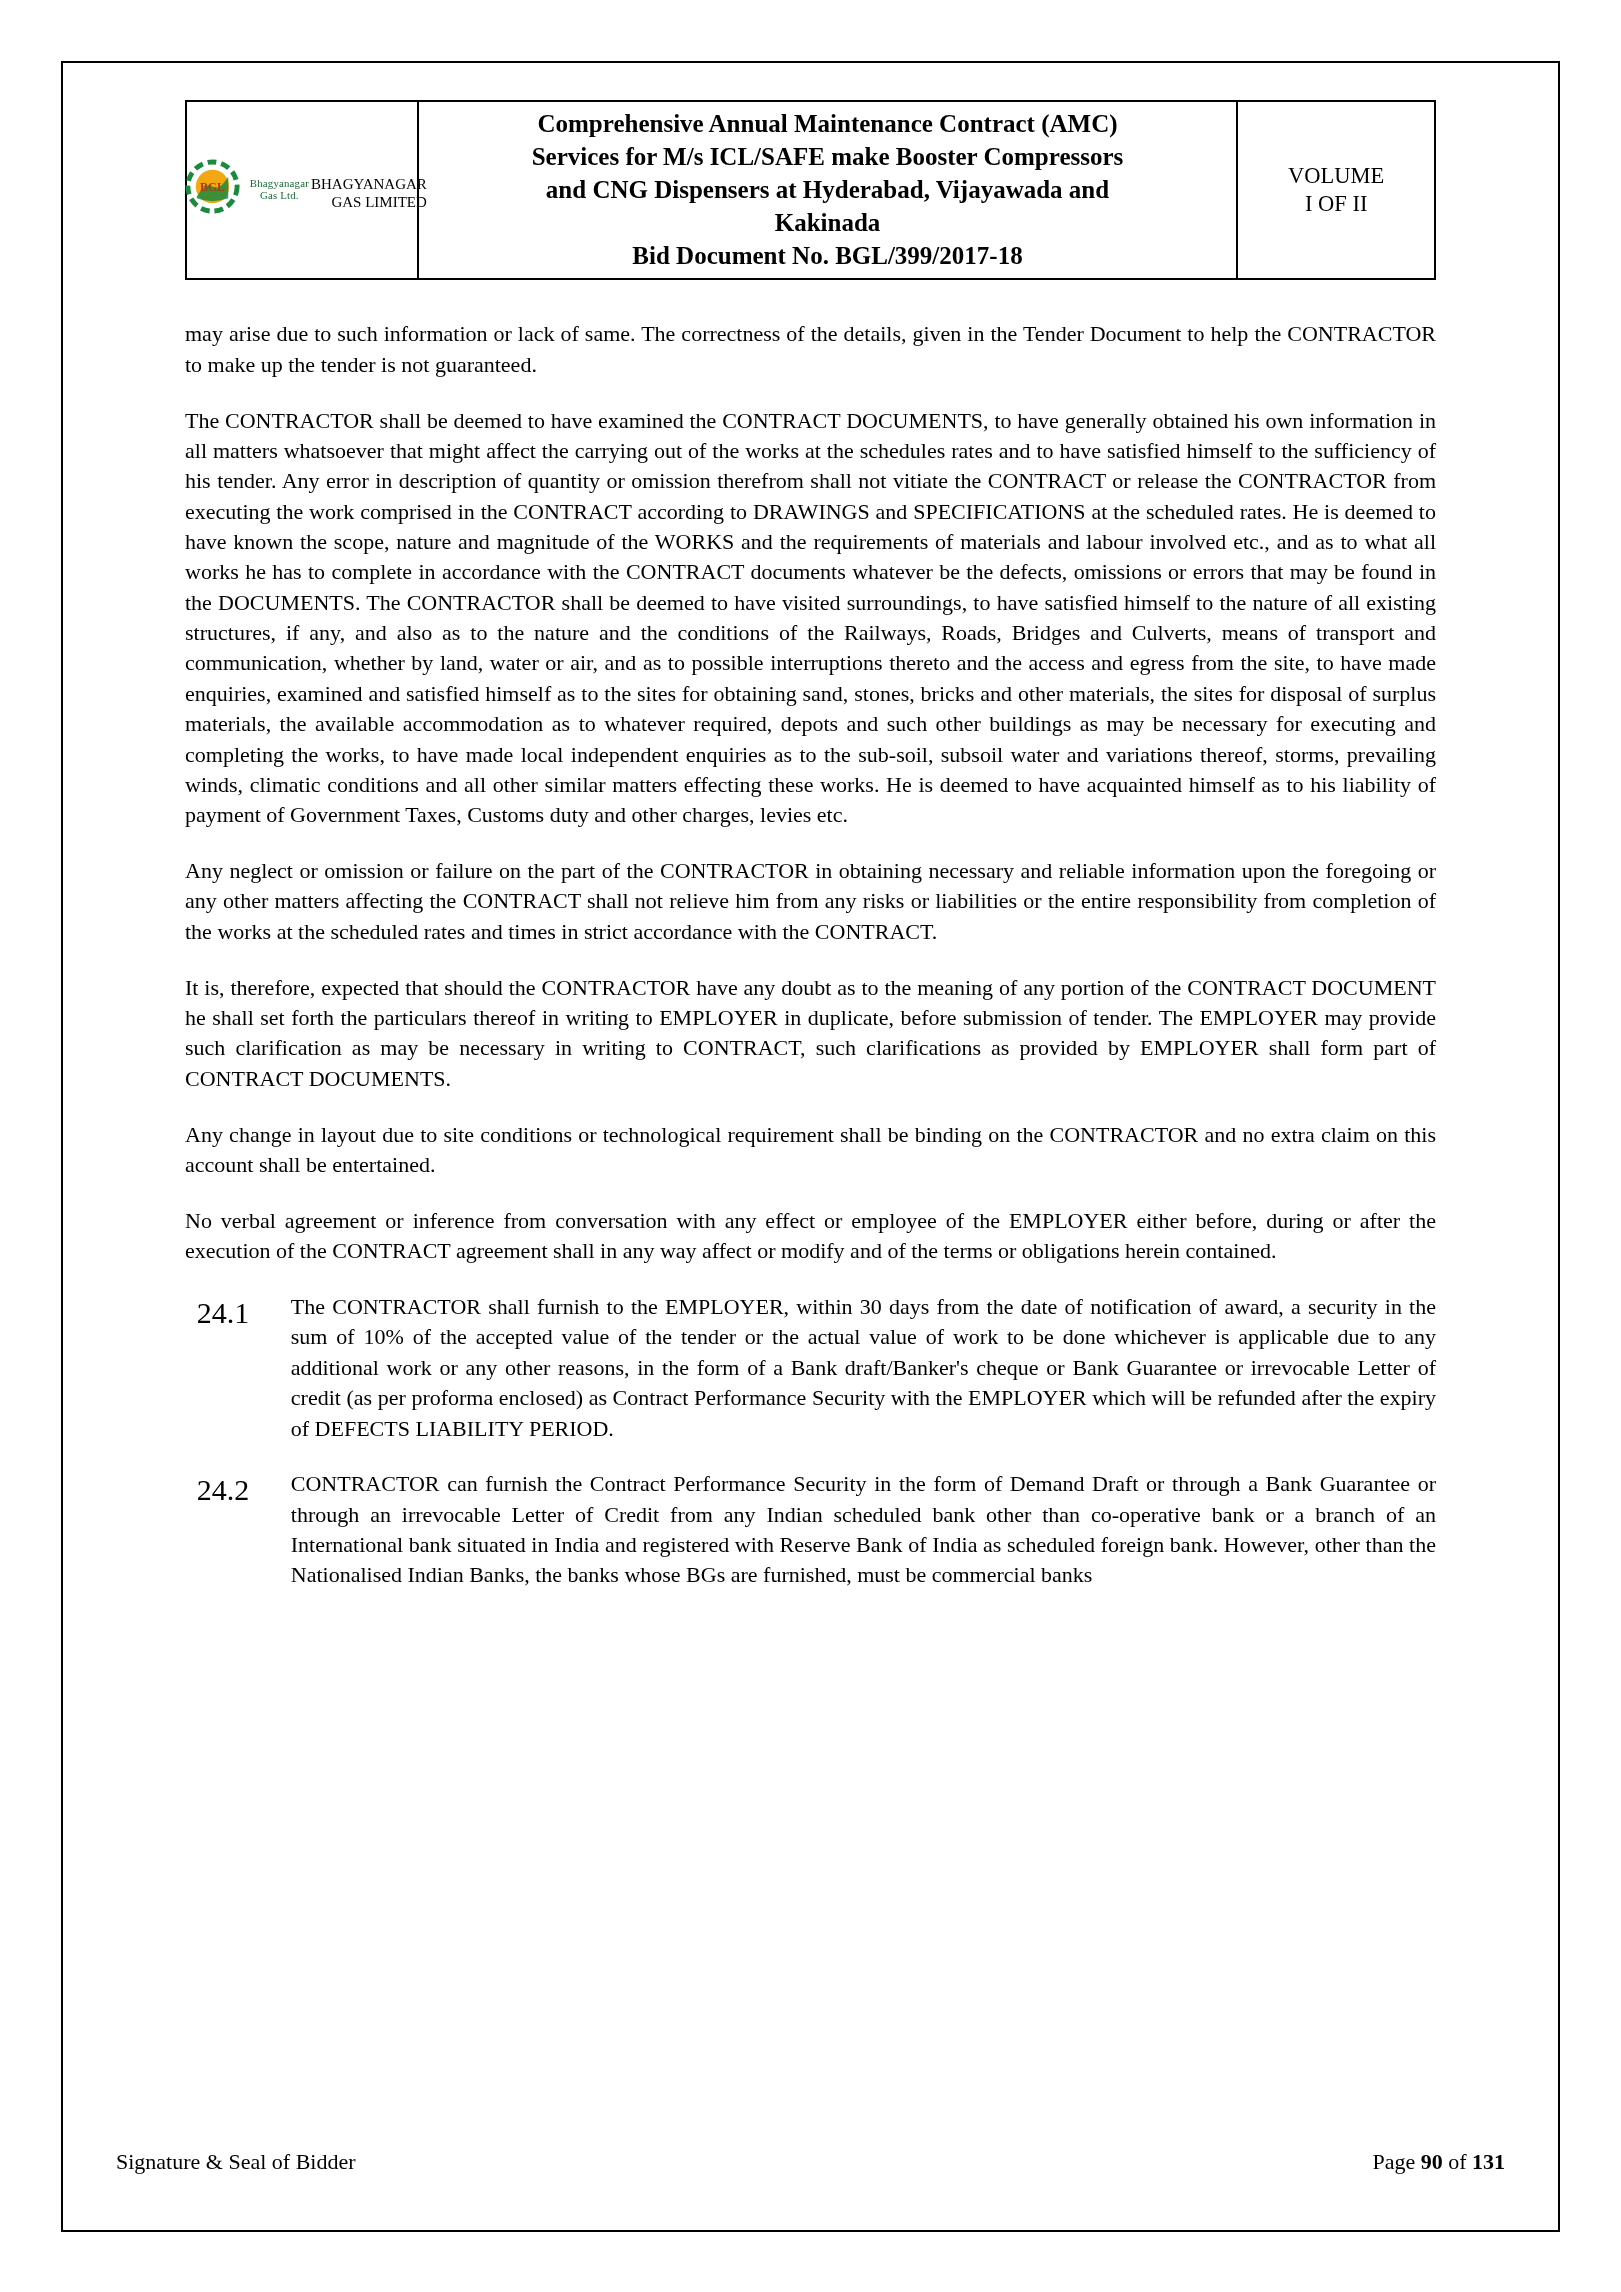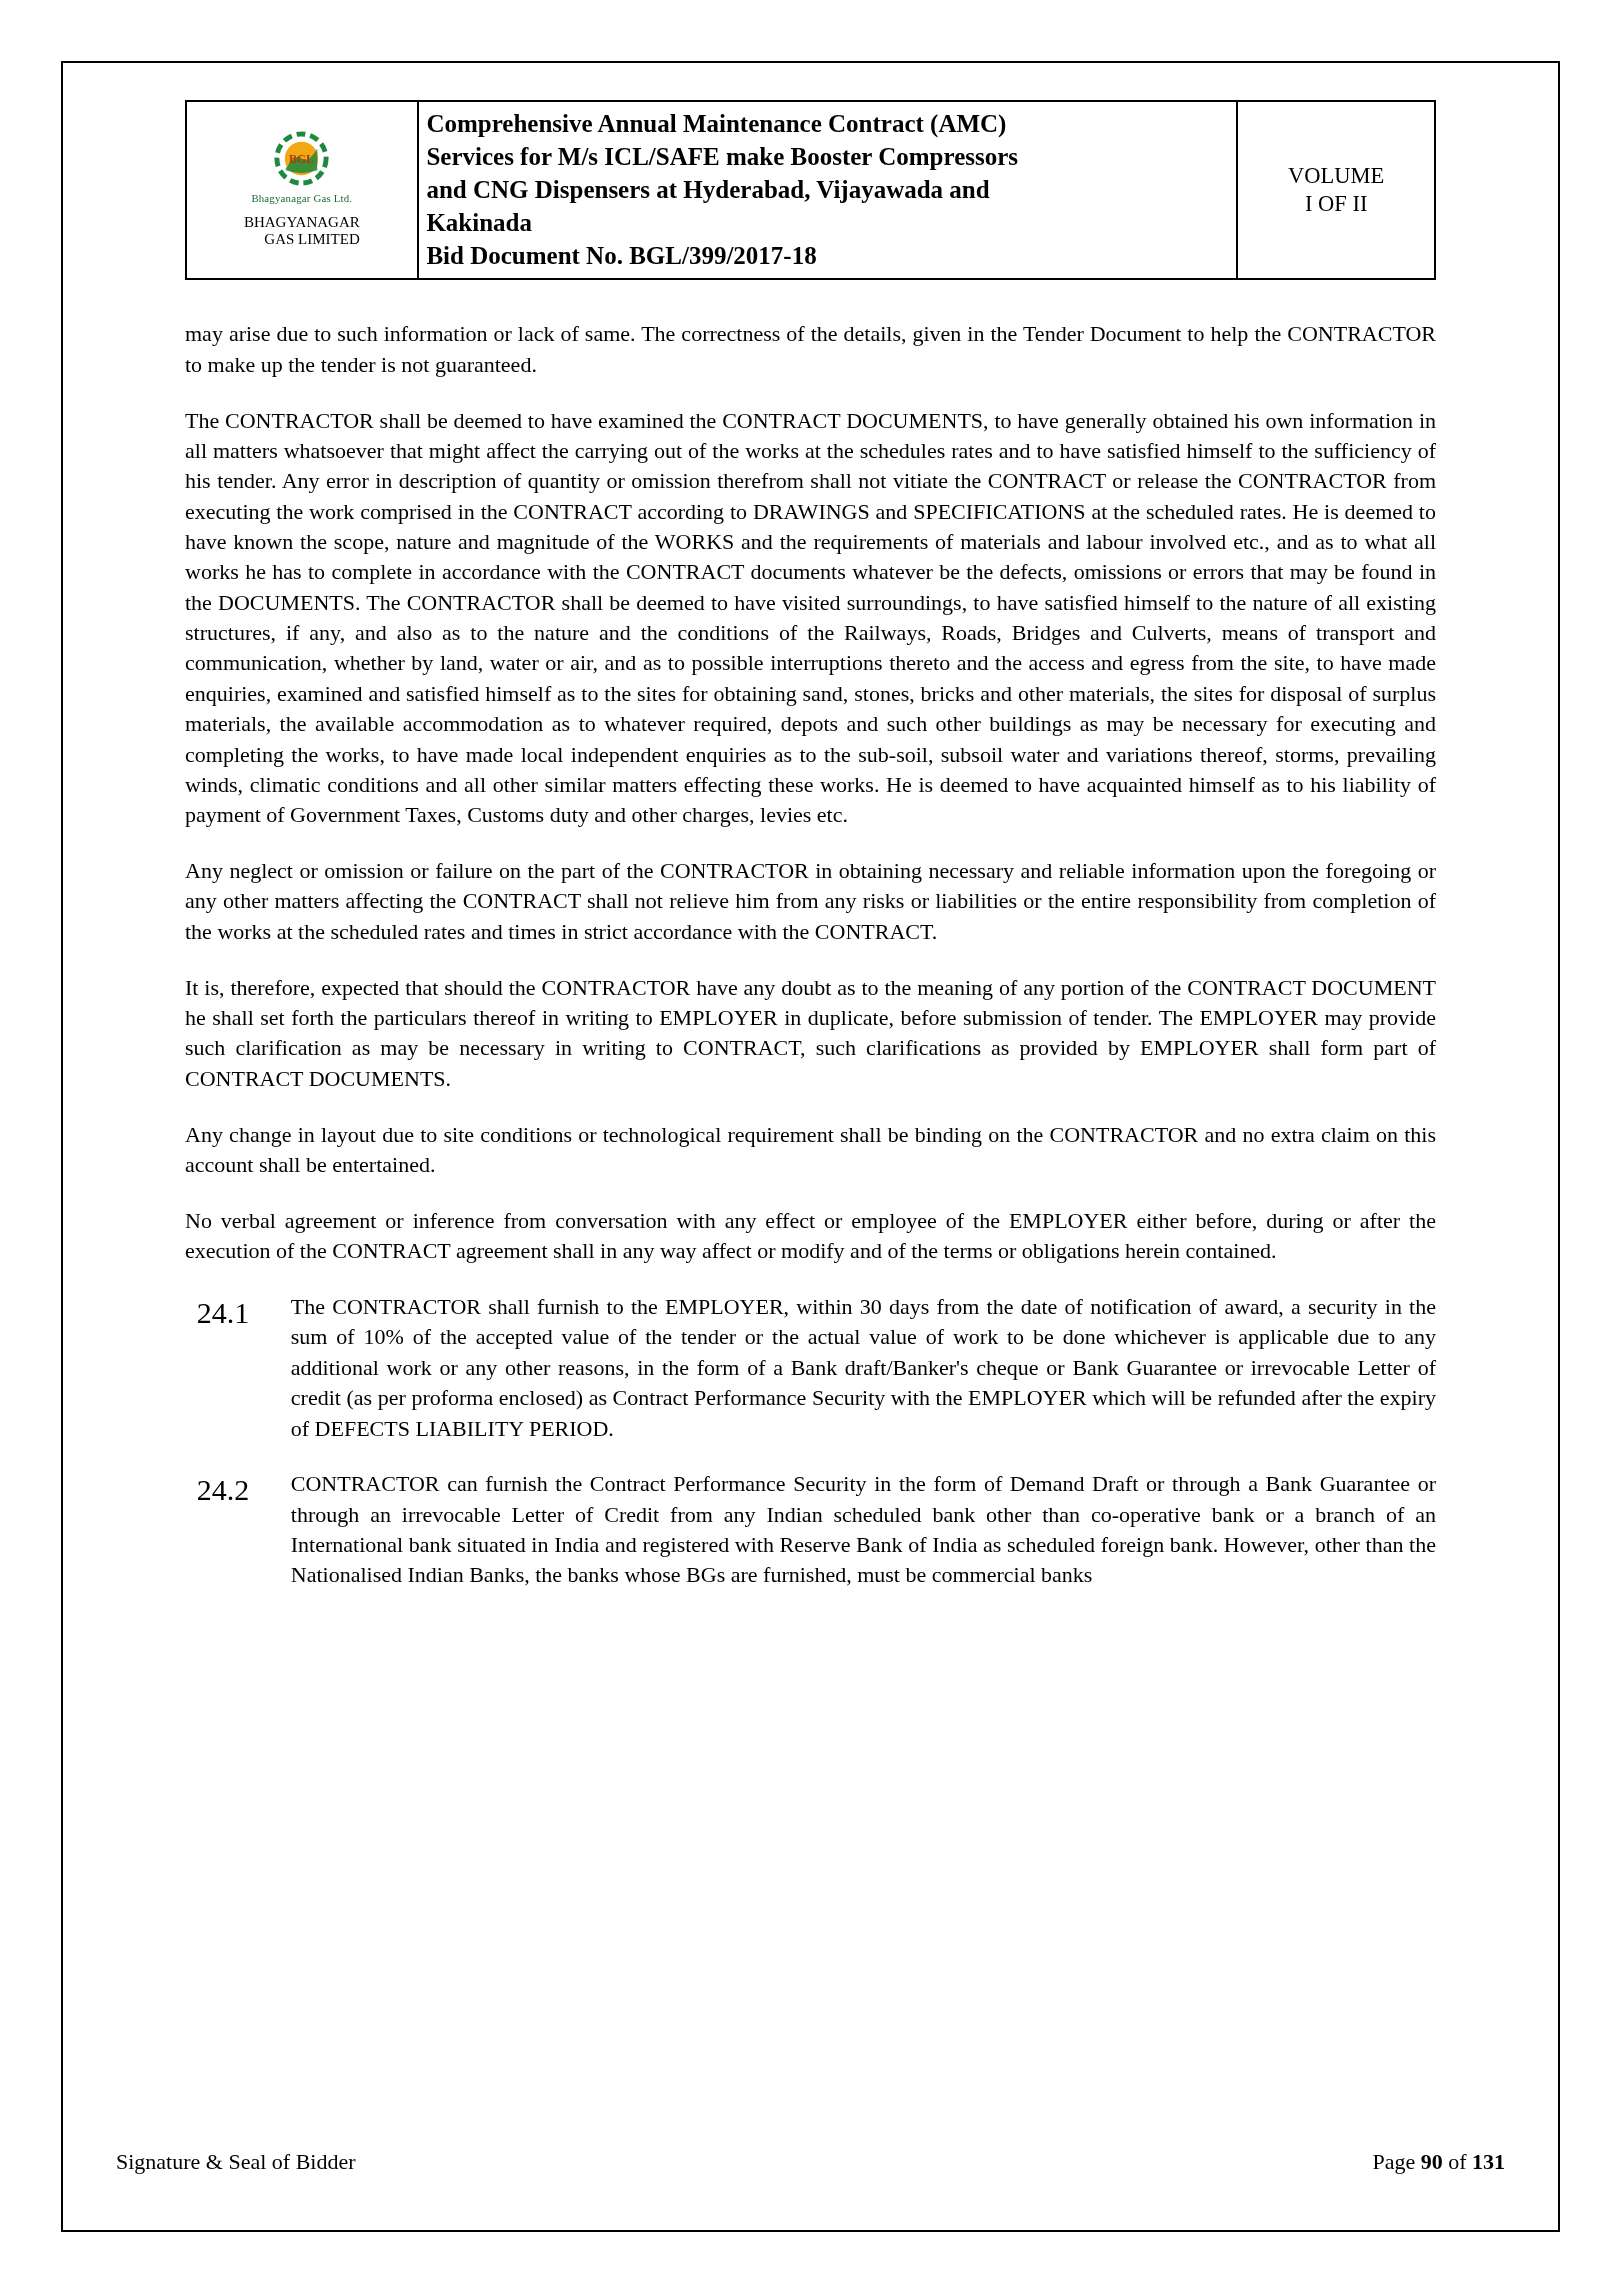--- a/index.html
+++ b/index.html
@@ -44,28 +44,28 @@
   .header-table td {
     border: 2px solid #000000;
     vertical-align: middle;
     padding: 5.9px 7.8px;
   }
   .hdr-logo-cell {
     width: 214px;
     text-align: center;
   }
   .hdr-title-cell {
+    text-align: center;
   }
   .hdr-vol-cell {
     width: 180px;
     text-align: center;
   }
   .logo-wrap {
     display: flex;
-    flex-direction: column;
     align-items: center;
     justify-content: center;
     gap: 2px;
   }
   .logo-mark {
     width: 71px;
     height: 61px;
     position: relative;
     display: flex;
     align-items: center;

